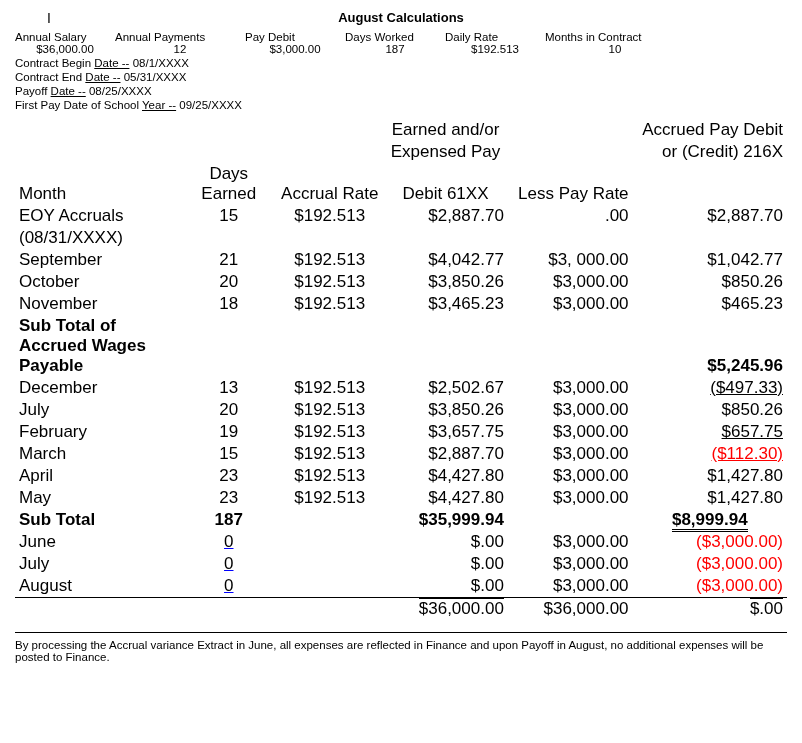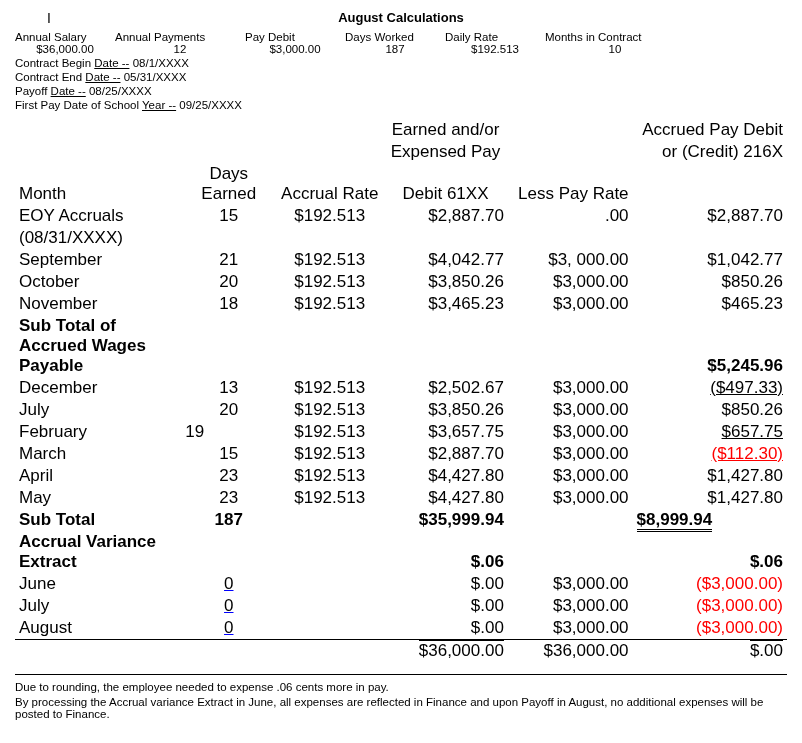--- a/index.html
+++ b/index.html
@@ -215,21 +215,21 @@
         <tr>
           <td style="width: 140px;">July</td>
           <td style="text-align: center; width: 80px;">20</td>
           <td style="text-align: center; width: 90px;">$192.513</td>
           <td style="text-align: right; width: 105px;">$3,850.26</td>
           <td style="text-align: right; width: 105px;">$3,000.00</td>
           <td style="text-align: right; width: 130px;">$850.26</td>
         </tr>
         <tr>
           <td style="width: 140px;">February</td>
-          <td style="text-align: left; width: 80px;">19</td>
+          <td style="text-align: center; width: 80px;">19</td>
           <td style="text-align: center; width: 90px;">$192.513</td>
           <td style="text-align: right; width: 105px;">$3,657.75</td>
           <td style="text-align: right; width: 105px;">$3,000.00</td>
           <td style="text-align: right; width: 130px; text-decoration: underline;">$657.75</td>
         </tr>
         <tr>
           <td style="width: 140px;">March</td>
           <td style="text-align: center; width: 80px;">15</td>
           <td style="text-align: center; width: 90px;">$192.513</td>
           <td style="text-align: right; width: 105px;">$2,887.70</td>
@@ -251,29 +251,21 @@
           <td style="text-align: right; width: 105px;">$4,427.80</td>
           <td style="text-align: right; width: 105px;">$3,000.00</td>
           <td style="text-align: right; width: 130px;">$1,427.80</td>
         </tr>
         <tr style="font-weight: bold;">
           <td style="width: 140px; font-weight: bold;">Sub Total</td>
           <td style="text-align: center; width: 80px; font-weight: bold;">187</td>
           <td style="text-align: center; width: 90px;"></td>
           <td style="text-align: right; width: 105px; font-weight: bold;">$35,999.94</td>
           <td style="text-align: right; width: 105px;"></td>
-          <td style="text-align: left; width: 130px; font-weight: bold;"><span style="border-bottom: 3px double rgb(0, 0, 0);">$8,999.94</span></td>
-        </tr>
-        <tr style="font-weight: bold;">
-          <td style="width: 140px; font-weight: bold;">Accrual Variance Extract</td>
-          <td style="text-align: center; width: 80px;"></td>
-          <td style="text-align: center; width: 90px;"></td>
-          <td style="text-align: right; width: 105px; font-weight: bold;">$.06</td>
-          <td style="text-align: right; width: 105px;"></td>
-          <td style="text-align: right; width: 130px; font-weight: bold;">$.06</td>
+          <td style="text-align: center; width: 130px; font-weight: bold;"><span style="border-bottom: 3px double rgb(0, 0, 0);">$8,999.94</span></td>
         </tr>
         <tr>
           <td style="width: 140px;">June</td>
           <td style="text-align: center; width: 80px;"><span style="text-decoration: underline blue;">0</span></td>
           <td style="text-align: center; width: 90px;"></td>
           <td style="text-align: right; width: 105px;">$.00</td>
           <td style="text-align: right; width: 105px;">$3,000.00</td>
           <td style="text-align: right; width: 130px; color: red;">($3,000.00)</td>
         </tr>
         <tr>
@@ -298,15 +290,14 @@
           <td style="text-align: center; width: 90px;"></td>
           <td style="text-align: right; width: 105px;"><span style="border-top: 1px solid rgb(0, 0, 0);">$36,000.00</span></td>
           <td style="text-align: right; width: 105px;">$36,000.00</td>
           <td style="text-align: right; width: 130px;"><span style="border-top: 1px solid rgb(0, 0, 0);">$.00</span></td>
         </tr>
       </tbody>
   </table>
 </div>
 
 <div class="footnote-section">
-  <div class="footnote-line">Due to rounding, the employee needed to expense .06 cents more in pay.</div>
   <div class="footnote-line">By processing the Accrual variance Extract in June, all expenses are reflected in Finance and upon Payoff in August, no additional expenses will be posted to Finance.</div>
 </div>
 
 </body></html>

